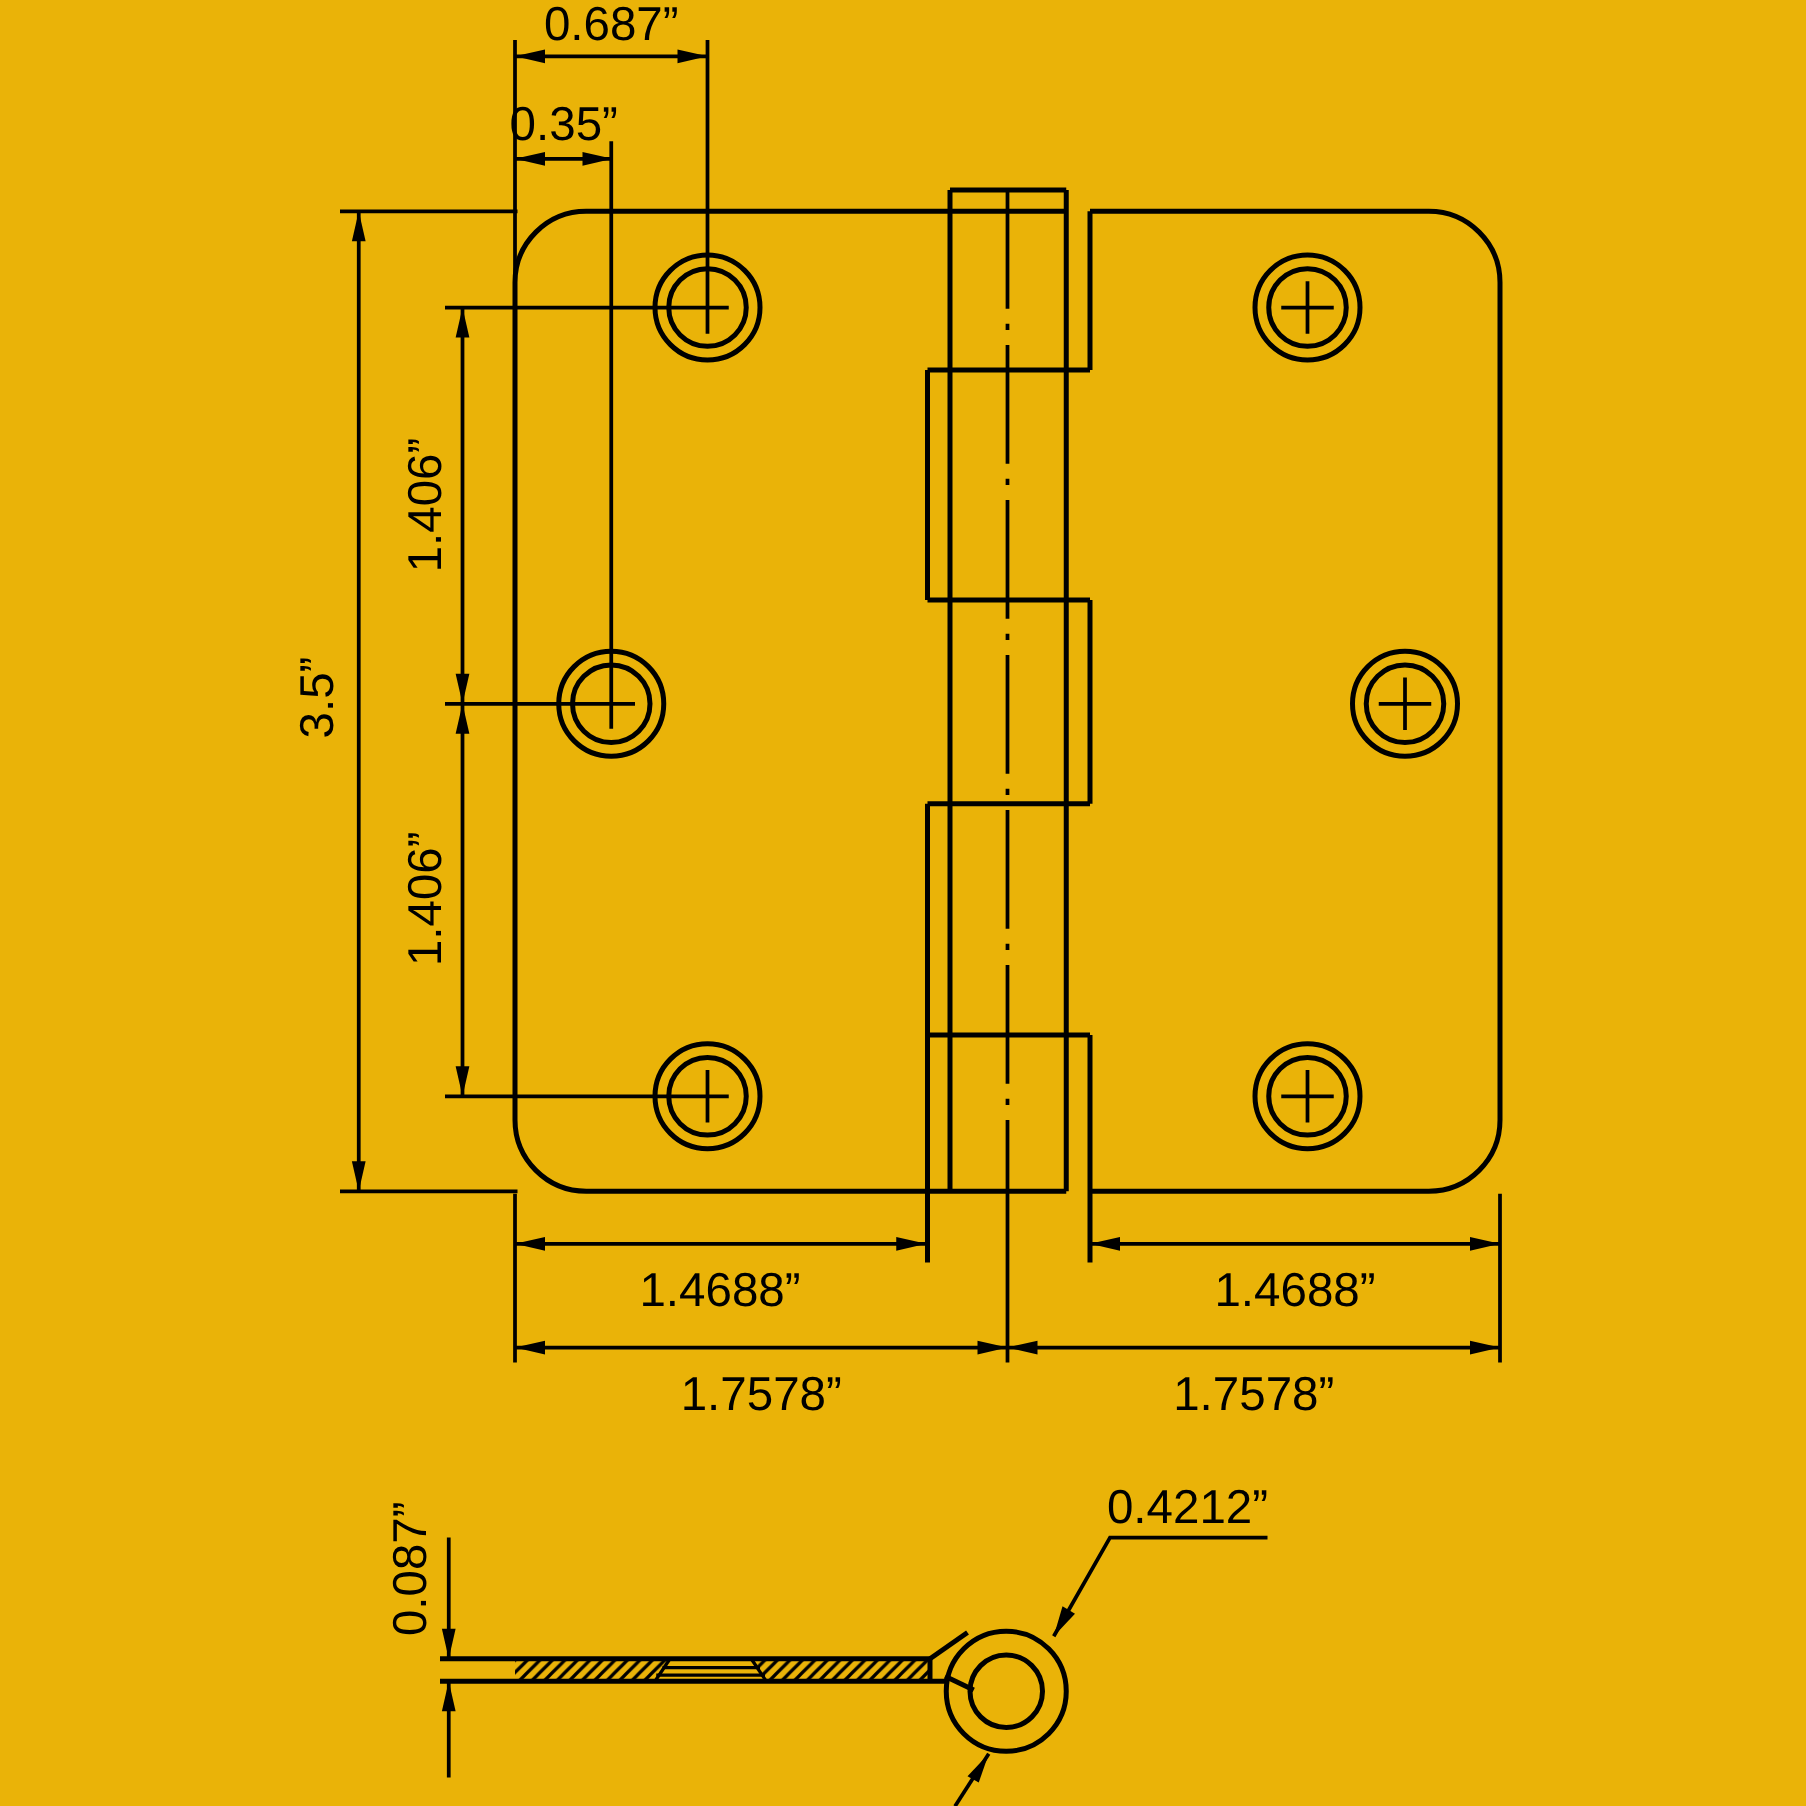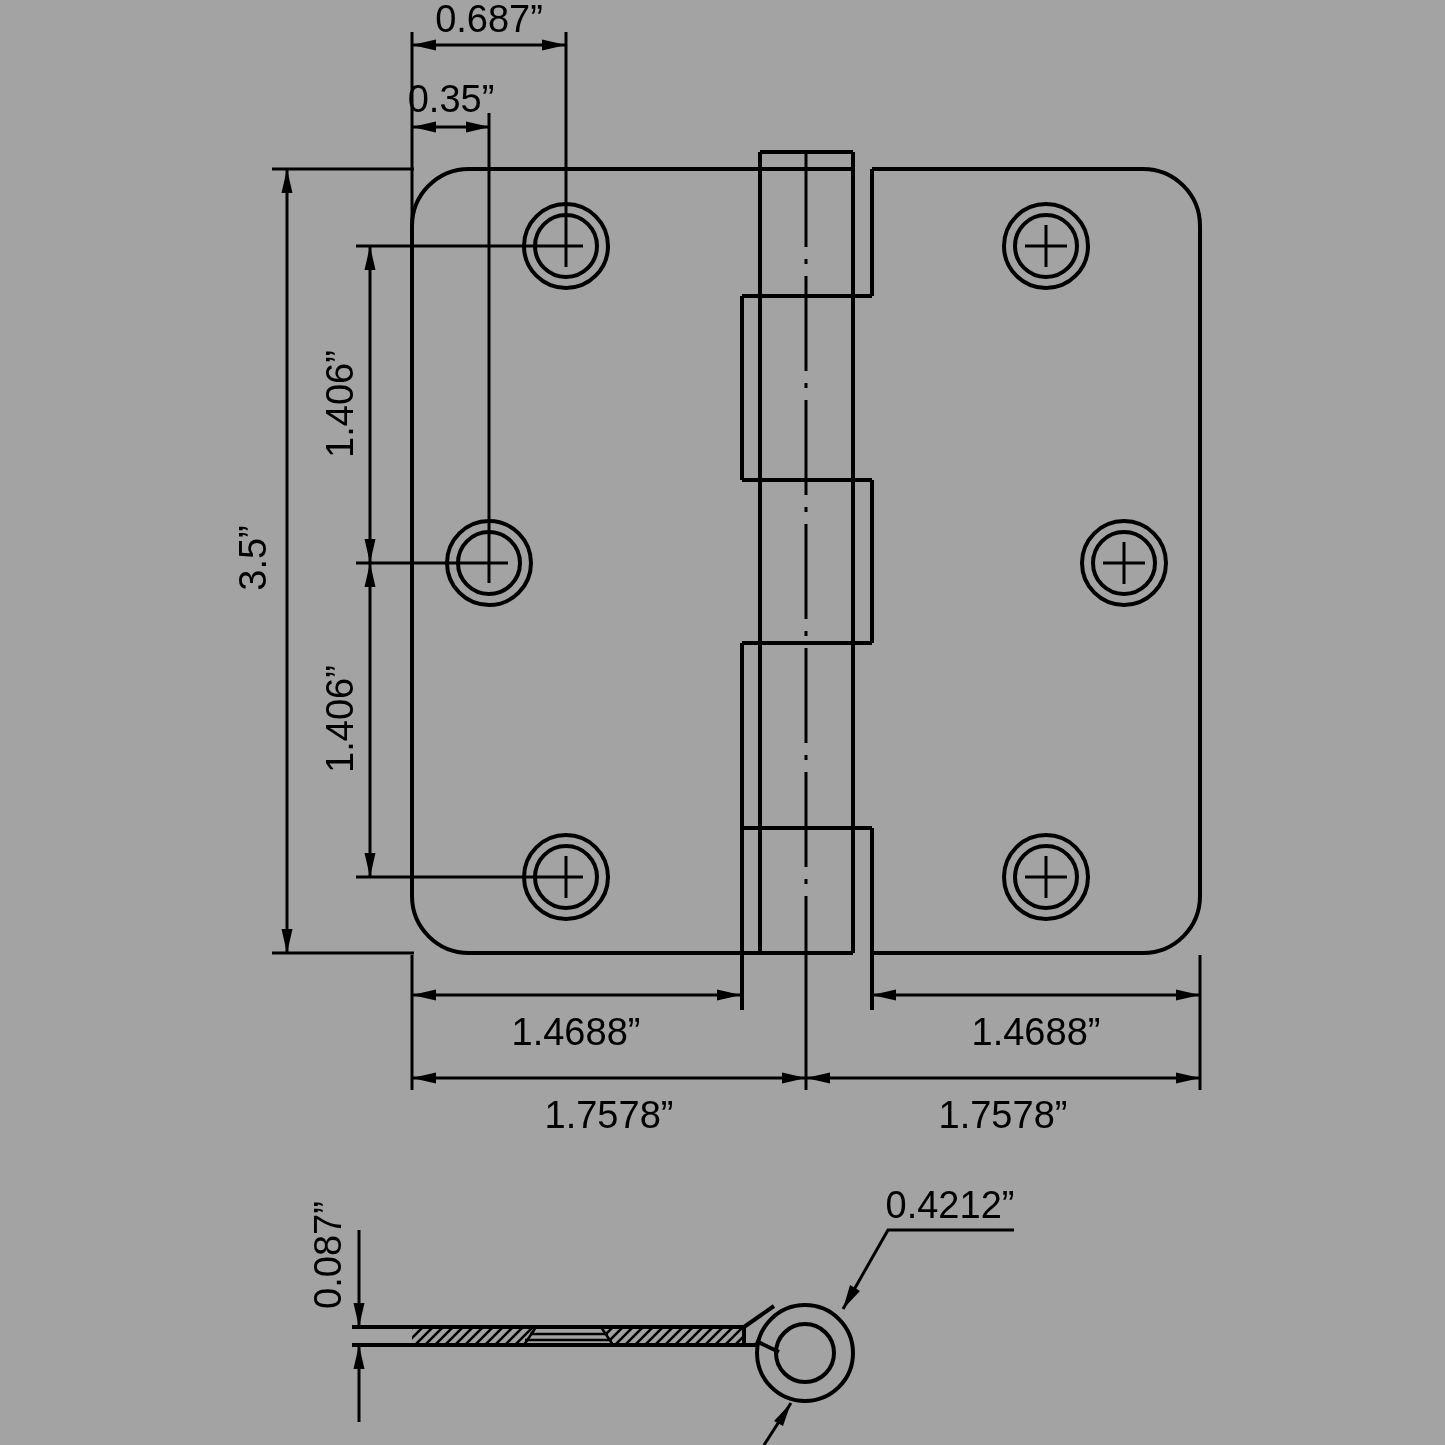--- a/index.html
+++ b/index.html
@@ -4,21 +4,21 @@
 <style>
   html, body {
     margin: 0;
     padding: 0;
     background: #ffffff;
   }
   .canvas {
     width: 1445px;
     height: 1445px;
     position: relative;
-    background: #a3a3a3;
+    background: #eab308;
     overflow: hidden;
   }
   svg {
     display: block;
   }
   svg text {
     font-family: "Liberation Sans", "DejaVu Sans", sans-serif;
     font-size: 38px;
     fill: #000000;
   }

